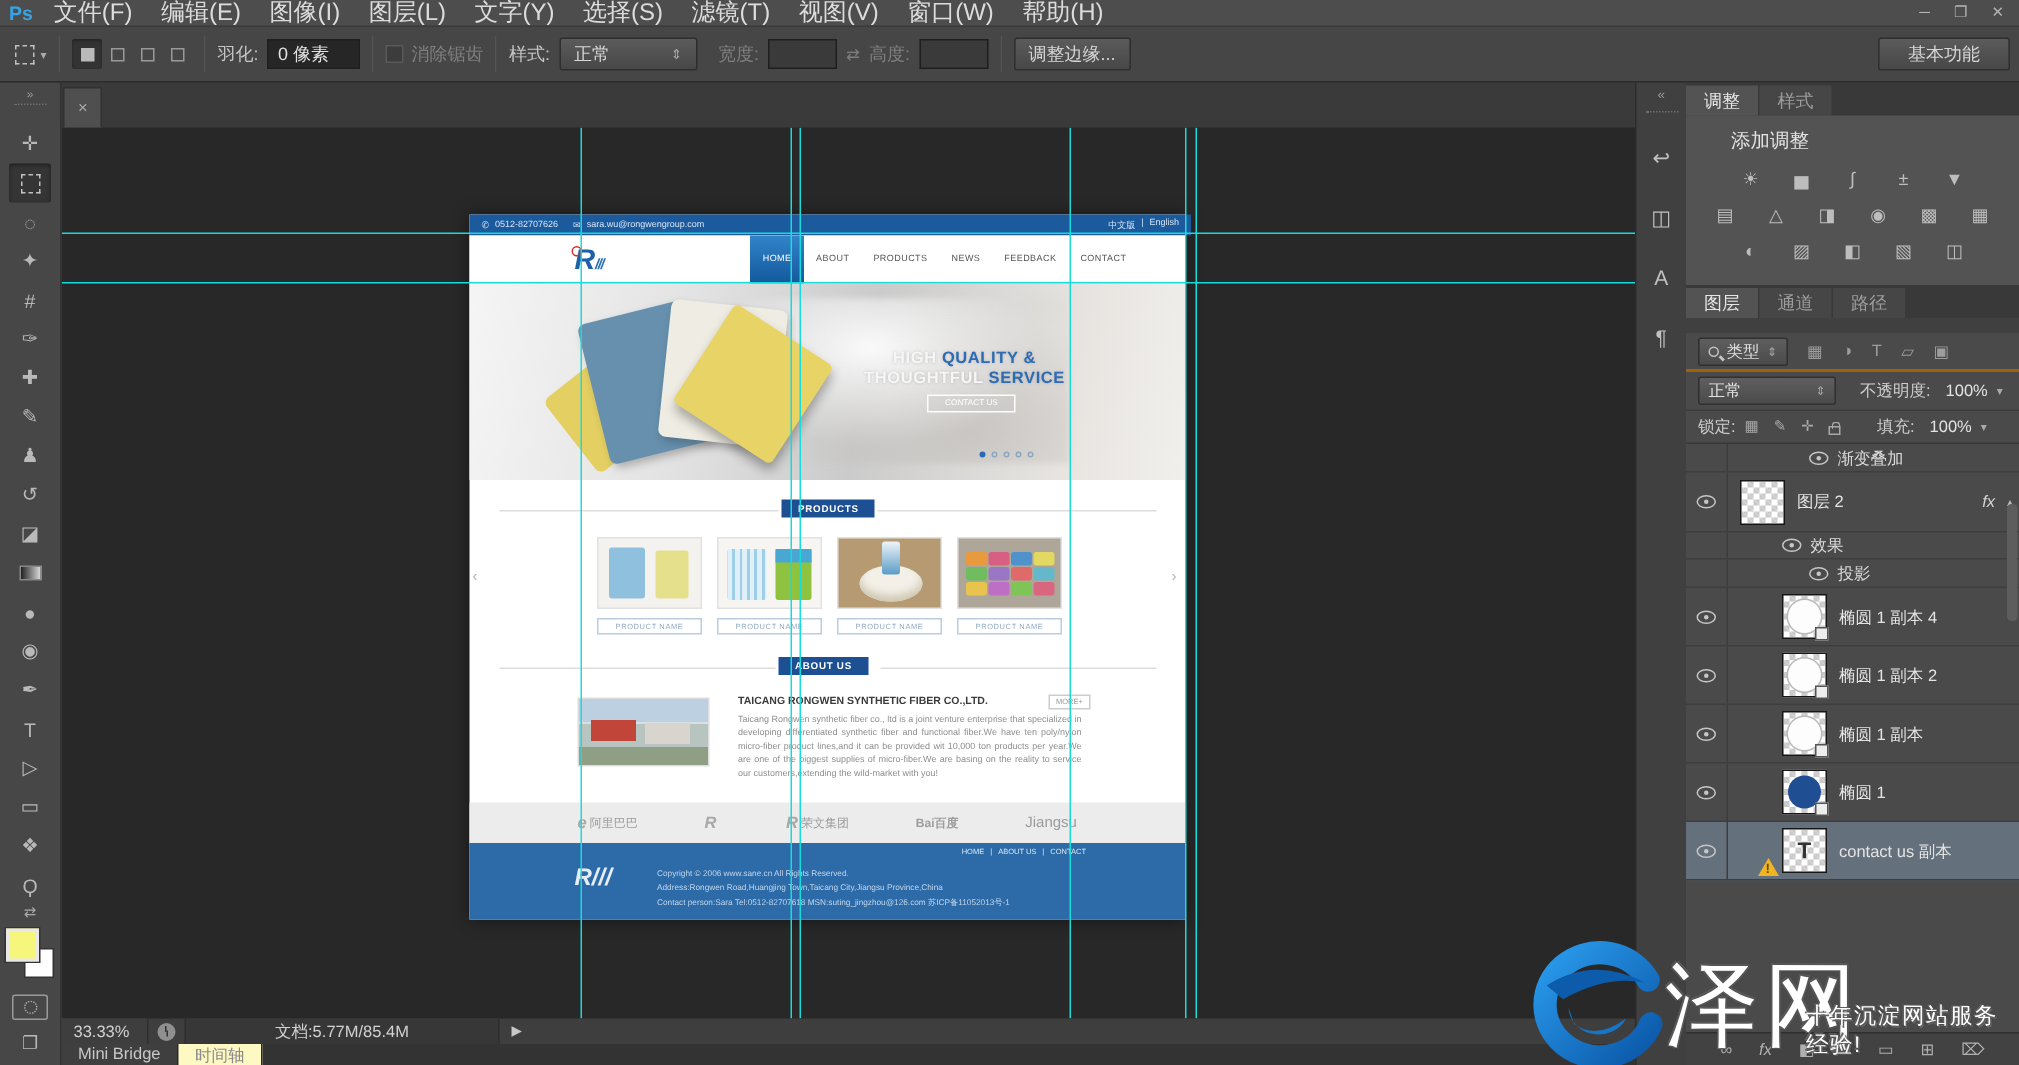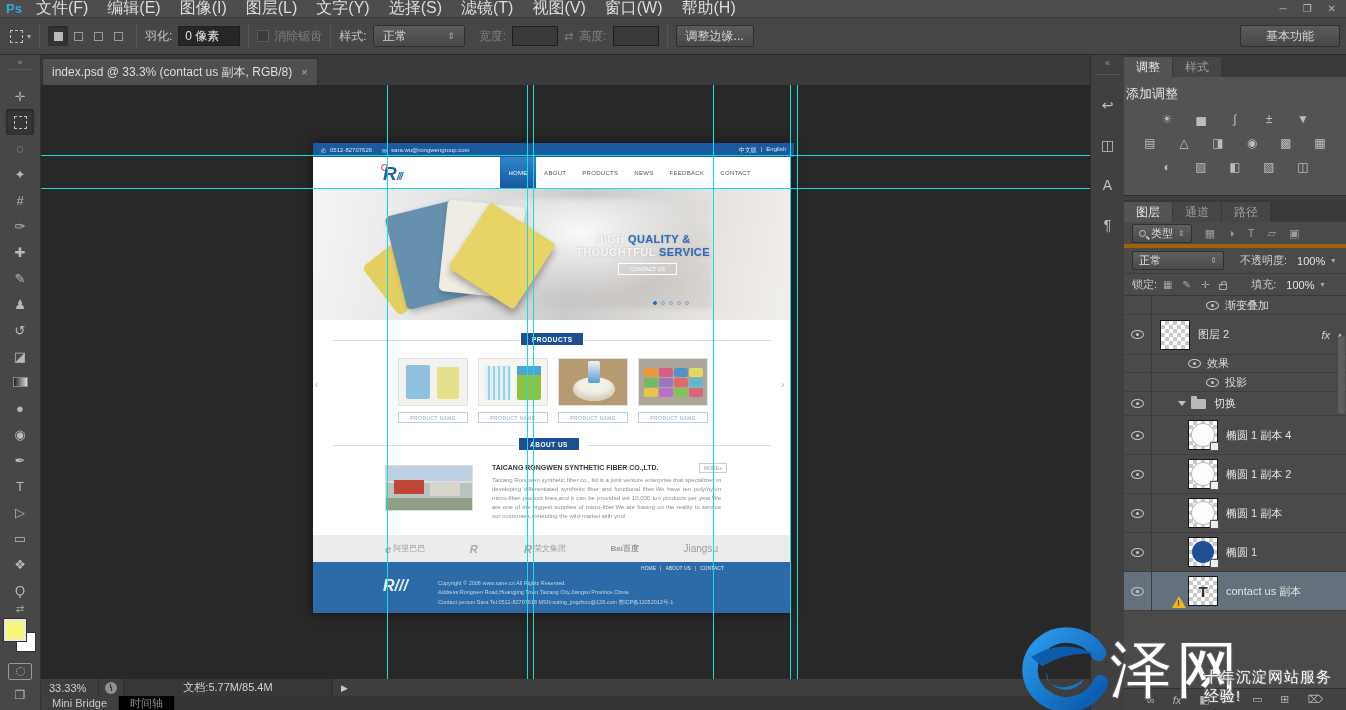--- a/index.html
+++ b/index.html
@@ -125,39 +125,39 @@
   #statusbar{position:absolute;top:679px;left:41px;width:1049px;height:17px;background:#3e3e3e;
     display:flex;align-items:center;font-size:11px;color:#d2d2d2;z-index:18}
   #zoombox{width:58px;height:17px;display:flex;align-items:center;padding-left:8px;background:#3e3e3e;border-right:1px solid #2f2f2f}
   #clockico{width:12px;height:12px;border-radius:50%;background:#8f8f8f;margin:0 6px;position:relative}
   #clockico::after{content:"";position:absolute;left:5px;top:2px;width:1px;height:4px;background:#333;box-shadow:1px 3px 0 #333}
   #docbox{width:210px;height:17px;background:#373737;border-left:1px solid #2e2e2e;border-right:1px solid #2e2e2e;
     display:flex;align-items:center;justify-content:center}
   #doc-play{color:#c9c9c9;font-size:9px;margin-left:8px}
   #bottomtabs{position:absolute;top:696px;left:41px;width:1049px;height:14px;background:#333;display:flex;z-index:18;font-size:11px}
   .btab{padding:0 11px;display:flex;align-items:center;color:#c9c9c9;background:#3f3f3f;border-right:1px solid #2b2b2b}
-  .btab.dim2{background:#000000;color:#8b8b8b}
+  .btab.dim2{background:#fef9c3;color:#8b8b8b}
   
   #dockstrip{position:absolute;top:55px;left:1090px;width:34px;height:655px;background:#404040;
     border-left:1px solid #2c2c2c;display:flex;flex-direction:column;align-items:center;z-index:18}
   #dockstrip .hd{color:#9a9a9a;font-size:9px;height:14px;margin-top:3px}
   .dock-ico{width:24px;height:24px;margin-top:16px;color:#c0c0c0;font-size:14px;
     display:flex;align-items:center;justify-content:center}
   
   #rightpanel{position:absolute;top:55px;left:1124px;width:222px;height:655px;background:#404040;z-index:10}
   .ptabs{position:absolute;left:0;width:222px;height:22px;background:#393939;display:flex;align-items:flex-end}
   .ptab{height:20px;padding:0 12px;display:flex;align-items:center;font-size:12px;color:#9d9d9d;background:#464646;margin-right:1px}
   .ptab.on{background:#535353;color:#e6e6e6}
   #adj-body{position:absolute;top:22px;left:0;width:222px;height:119px;background:#535353;border-bottom:1px solid #2c2c2c}
-  #adj-label{font-size:13px;color:#e2e2e2;padding:8px 0 0 2px}
+  #adj-label{font-size:13px;color:#e2e2e2;padding:8px 0 0 30px}
   .adj-row{display:flex;justify-content:center;gap:13px;margin-top:8px}
   .adj-ico{width:21px;height:16px;display:flex;align-items:center;justify-content:center;color:#bdbdbd;font-size:12px}
   #layers-body{position:absolute;top:167px;left:0;width:222px;height:488px;background:#4a4a4a}
   .lrow{display:flex;align-items:center;font-size:11px;color:#cdcdcd;padding:0 8px;gap:6px}
-  #filter-row{height:26px;border-bottom:4px solid #a16207}
+  #filter-row{height:26px;border-bottom:2px solid #a16207}
   #search-dd{display:flex;align-items:center;gap:5px;background:linear-gradient(#5e5e5e,#4b4b4b);
     border:1px solid #303030;border-radius:2px;height:19px;padding:0 6px;color:#ddd}
   .mag{width:7px;height:7px;border:1.5px solid #c4c4c4;border-radius:50%;position:relative}
   .mag::after{content:"";position:absolute;left:6px;top:6px;width:4px;height:1.5px;background:#c4c4c4;transform:rotate(45deg)}
   .filt-ico{color:#9d9d9d;font-size:11px;margin-left:7px}
   #blend-row{height:26px;border-bottom:1px solid #3c3c3c}
   #blend-dd{width:92px;height:19px;background:linear-gradient(#5e5e5e,#4b4b4b);border:1px solid #303030;
     border-radius:2px;display:flex;align-items:center;justify-content:space-between;padding:0 6px;color:#e2e2e2}
   #lock-row{height:22px;border-bottom:1px solid #383838}
   .lock-ico{color:#a8a8a8;font-size:10px;margin-right:4px}
@@ -249,21 +249,21 @@
     <span>正常</span>
     <span style="font-size:9px;color:#aaa">⇕</span>
   </span>
   <span class="dim" style="margin-left:14px">宽度:</span>
   <span class="opt-input dis" style="margin-left:6px"></span>
   <span class="dim" style="margin:0 6px;font-size:11px">⇄</span>
   <span class="dim">高度:</span>
   <span class="opt-input dis" style="margin-left:6px"></span>
   <span class="sep-v"></span>
   <span class="bezel">调整边缘...</span>
-  <span class="bezel" style="margin-left:auto;margin-right:6px;width:100px;justify-content:center">基本功能</span>
+  <span class="bezel" style="margin-left:auto;margin-right:6px;width:88px;justify-content:center">基本功能</span>
 </div>
 
 <div id="toolscol">
   <div id="tools-head">
     <span>»</span>
     <span class="grip"></span>
   </div>
   <span class="tool">
       <span>✛</span>
     </span>
@@ -330,21 +330,20 @@
     <span id="fg-swatch"></span>
   </span>
   <span id="quickmask">
       <span id="qm-circ"></span>
     </span>
   <span id="screenmode">❐</span>
 </div>
 
 <div id="tabbar">
   <span id="doctab">
-    <span>index.psd @ 33.3% (contact us 副本, RGB/8)</span>
     <span class="x">×</span>
   </span>
 </div>
 
 <div id="canvasarea">
 
   <div id="site">
 
     <div id="site-topbar">
       <span>✆</span>
@@ -534,21 +533,21 @@
     </div>
     <div class="adj-row">
       <span class="adj-ico">◐</span>
       <span class="adj-ico">▨</span>
       <span class="adj-ico">◧</span>
       <span class="adj-ico">▧</span>
       <span class="adj-ico">◫</span>
     </div>
   </div>
 
-  <div class="ptabs" style="top:145px">
+  <div class="ptabs" style="top:135px">
     <span class="ptab on">图层</span>
     <span class="ptab">通道</span>
     <span class="ptab">路径</span>
   </div>
   <div id="layers-body">
     <div class="lrow" id="filter-row">
       <span id="search-dd">
         <span class="mag"></span>
         <span>类型</span>
         <span style="font-size:8px;color:#aaa">⇕</span>
@@ -596,28 +595,20 @@
       <div class="lyr" style="height:18px">
         <span class="eyecol"></span>
           <span class="eye" style="margin-left:36px"></span>
         <span class="fx-ind">效果</span>
       </div>
       <div class="lyr" style="height:19px">
         <span class="eyecol"></span>
           <span class="eye" style="margin-left:54px"></span>
         <span class="fx-ind">投影</span>
       </div>
-      <div class="lyr" style="height:24px">
-        <span class="eyecol">
-            <span class="eye"></span>
-          </span>
-        <span class="tri" style="margin-left:26px"></span>
-        <span class="folder"></span>
-        <span class="lname">切换</span>
-      </div>
       <div class="lyr" style="height:39px">
         <span class="eyecol">
             <span class="eye"></span>
           </span>
         <span class="thumb" style="margin-left:36px">
             <span class="circ"></span>
             <span class="shape-badge"></span>
           </span>
         <span class="lname">椭圆 1 副本 4</span>
       </div>

